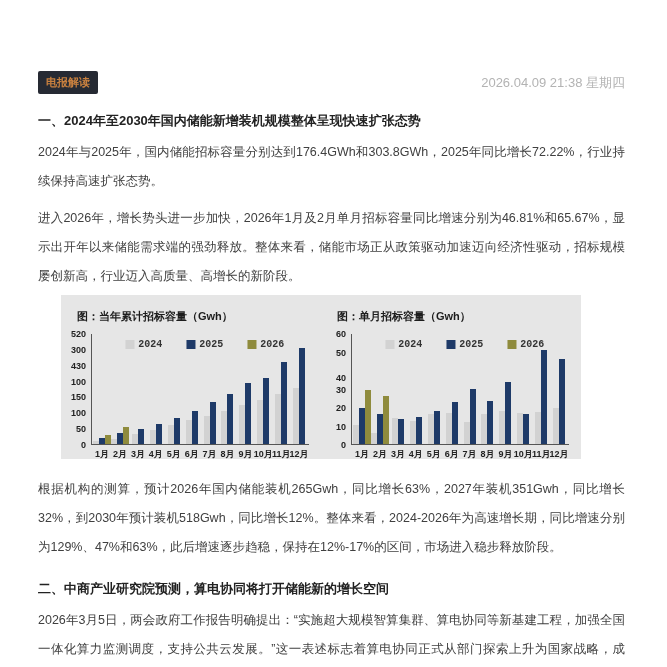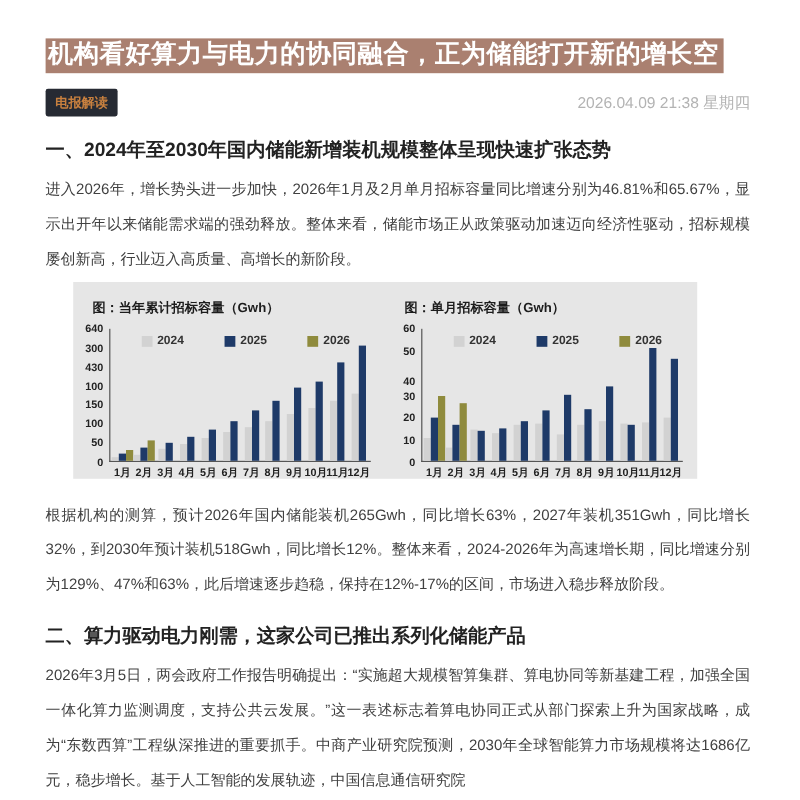--- a/index.html
+++ b/index.html
@@ -21,75 +21,76 @@
   
   .meta-row { display: flex; justify-content: space-between; align-items: center; margin-top: 11px; }
   .tag-badge {
     background: #262a33; color: #c8803f; font-size: 11px; font-weight: bold;
     padding: 4px 8px; border-radius: 2px; border: none; cursor: pointer;
     font-family: "Liberation Sans", sans-serif;
   }
   .pub-date { color: #b3b3b3; font-size: 13px; }
 
   
-  .sec-heading { font-size: 16px; font-weight: bold; color: #222; margin-top: 18px; }
+  .sec-heading { font-size: 13px; font-weight: bold; color: #222; margin-top: 18px; }
   .para { font-size: 12.5px; color: #404040; line-height: 29px; margin-top: 8px; text-align: justify; }
 
   
   .charts-panel {
     width: 520px; margin: 4px 0 16px 23px; background: #e6e6e6;
     display: flex; padding: 4px 0 14px 0;
   }
   .chart { width: 260px; }
   .chart-title { font-size: 11px; font-weight: bold; color: #1c1c1c; margin: 10px 0 10px 16px; }
   .chart-body { display: flex; padding-left: 4px; }
   .y-axis { position: relative; width: 26px; height: 111px; }
   .ytick { position: absolute; right: 5px; font-size: 9px; font-weight: bold; color: #222; }
   .plot {
     position: relative; flex: 1; height: 111px; margin-right: 12px;
     border-left: 1px solid #555; border-bottom: 1px solid #555;
   }
   .legend {
     position: absolute; top: 5px; left: 52%; transform: translateX(-50%);
-    display: flex; gap: 34px; white-space: nowrap; z-index: 2;
+    display: flex; gap: 24px; white-space: nowrap; z-index: 2; font-family: Liberation Mono, monospace;
   }
   .legend-item { display: flex; align-items: center; gap: 4px; font-size: 10px; font-weight: bold; color: #333; }
   .swatch { width: 9px; height: 9px; display: inline-block; }
   .groups { display: flex; height: 100%; align-items: flex-end; padding: 0 1px; }
   .group { flex: 1; display: flex; flex-direction: column; align-items: center; position: relative; height: 100%; justify-content: flex-end; }
   .bars { display: flex; align-items: flex-end; }
   .bar { width: 6px; }
   .xlabel { position: absolute; top: 100%; margin-top: 4px; font-size: 9px; font-weight: bold; color: #222; white-space: nowrap; }
 </style>
 </head>
 <body>
 
 <div class="page">
 
   <h1 class="headline">
     <br>
-    <span class="hl-line">机构看好算力与电力的协同融合，正为储能打开新的增长空</span><br>
+    <br>
   </h1>
 
   <div class="meta-row">
     <button class="tag-badge">电报解读</button>
     <span class="pub-date">2026.04.09 21:38 星期四</span>
   </div>
 
   <h2 class="sec-heading">一、2024年至2030年国内储能新增装机规模整体呈现快速扩张态势</h2>
 
+  <p class="para">2024年与2025年，国内储能招标容量分别达到176.4GWh和303.8GWh，2025年同比增长72.22%，行业持续保持高速扩张态势。</p>
 
   <p class="para">进入2026年，增长势头进一步加快，2026年1月及2月单月招标容量同比增速分别为46.81%和65.67%，显示出开年以来储能需求端的强劲释放。整体来看，储能市场正从政策驱动加速迈向经济性驱动，招标规模屡创新高，行业迈入高质量、高增长的新阶段。</p>
 
   <div class="charts-panel">
     <div class="chart">
       <div class="chart-title">图：当年累计招标容量（Gwh）</div>
       <div class="chart-body">
         <div class="y-axis">
-            <div class="ytick" style="top: -5px;">640</div>
+            <div class="ytick" style="top: -5px;">520</div>
             <div class="ytick" style="top: 10.8571px;">300</div>
             <div class="ytick" style="top: 26.7143px;">430</div>
             <div class="ytick" style="top: 42.5714px;">100</div>
             <div class="ytick" style="top: 58.4286px;">150</div>
             <div class="ytick" style="top: 74.2857px;">100</div>
             <div class="ytick" style="top: 90.1429px;">50</div>
             <div class="ytick" style="top: 106px;">0</div>
           </div>
         <div class="plot">
           <div class="legend">
@@ -312,17 +313,17 @@
                 <div class="xlabel">12月</div>
               </div>
             </div>
         </div>
       </div>
     </div>
   </div>
 
   <p class="para" style="margin-top:12px">根据机构的测算，预计2026年国内储能装机265Gwh，同比增长63%，2027年装机351Gwh，同比增长32%，到2030年预计装机518Gwh，同比增长12%。整体来看，2024-2026年为高速增长期，同比增速分别为129%、47%和63%，此后增速逐步趋稳，保持在12%-17%的区间，市场进入稳步释放阶段。</p>
 
-  <h2 class="sec-heading">二、算力驱动电力刚需，这家公司已推出系列化储能产品</h2>
+  <h2 class="sec-heading">二、中商产业研究院预测，算电协同将打开储能新的增长空间</h2>
 
   <p class="para">2026年3月5日，两会政府工作报告明确提出：“实施超大规模智算集群、算电协同等新基建工程，加强全国一体化算力监测调度，支持公共云发展。”这一表述标志着算电协同正式从部门探索上升为国家战略，成为“东数西算”工程纵深推进的重要抓手。中商产业研究院预测，2030年全球智能算力市场规模将达1686亿元，稳步增长。基于人工智能的发展轨迹，中国信息通信研究院</p>
 
 </div>
 
 </body></html>

